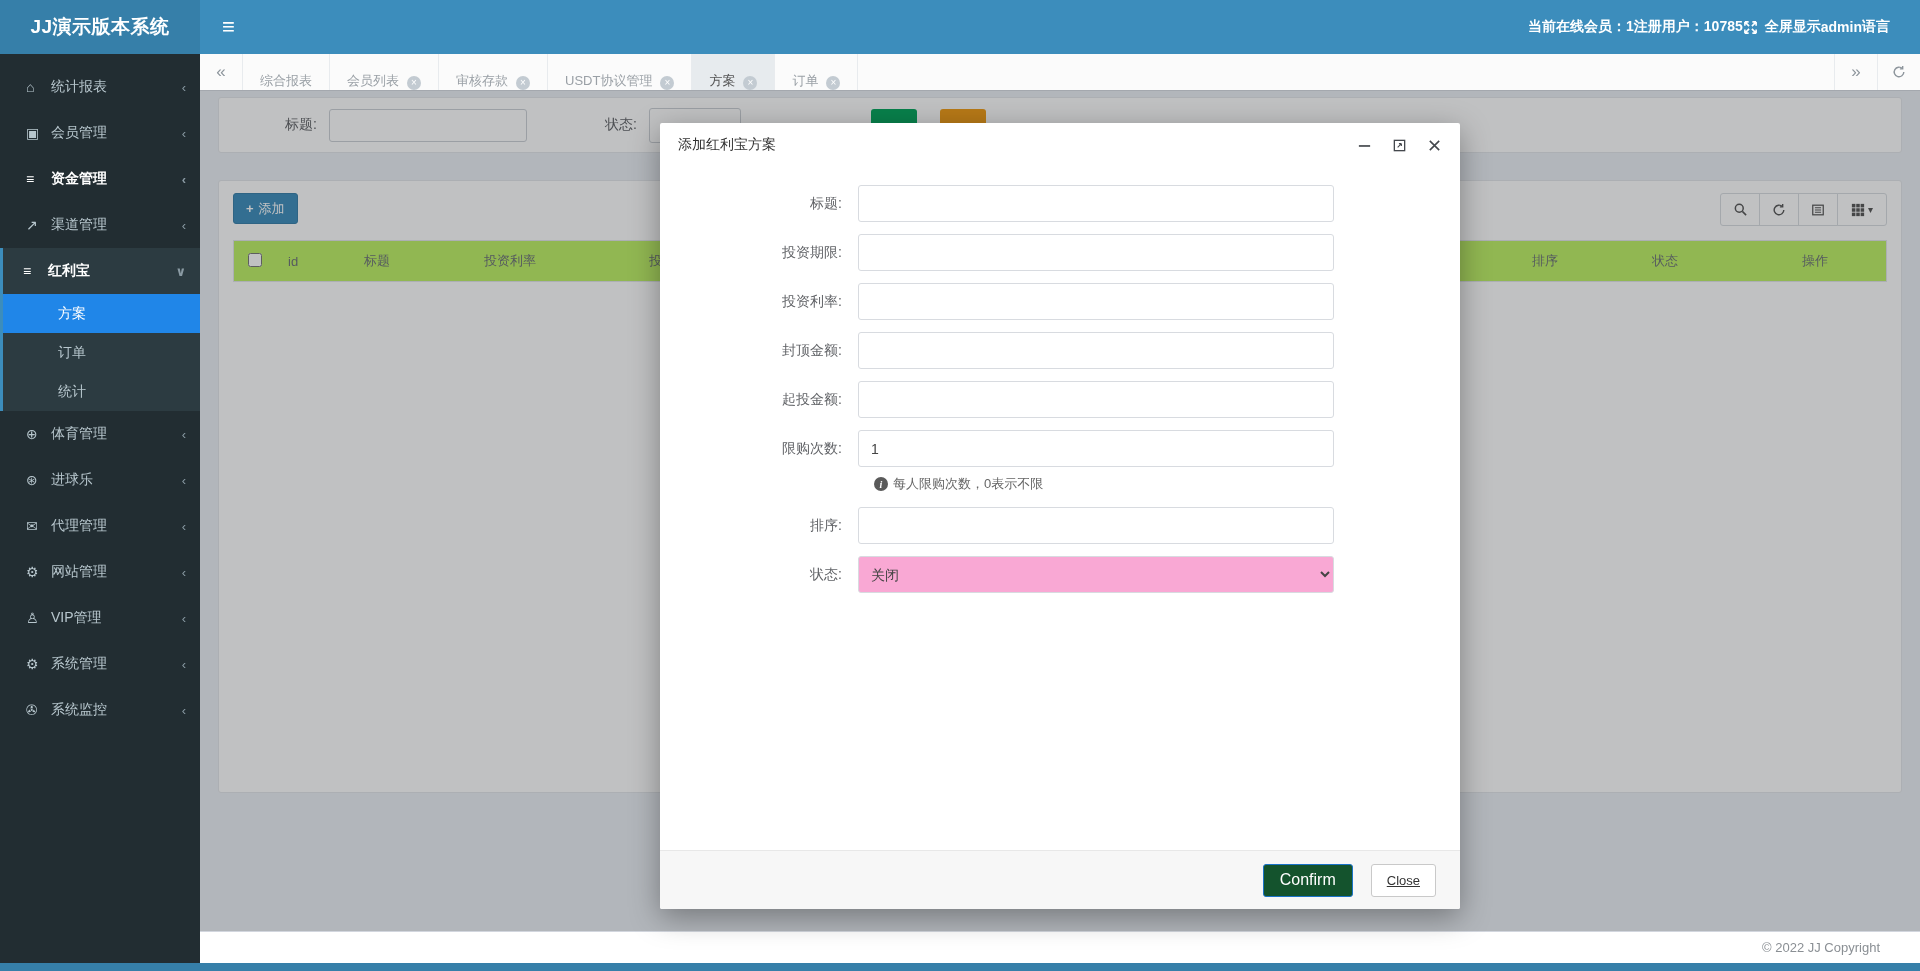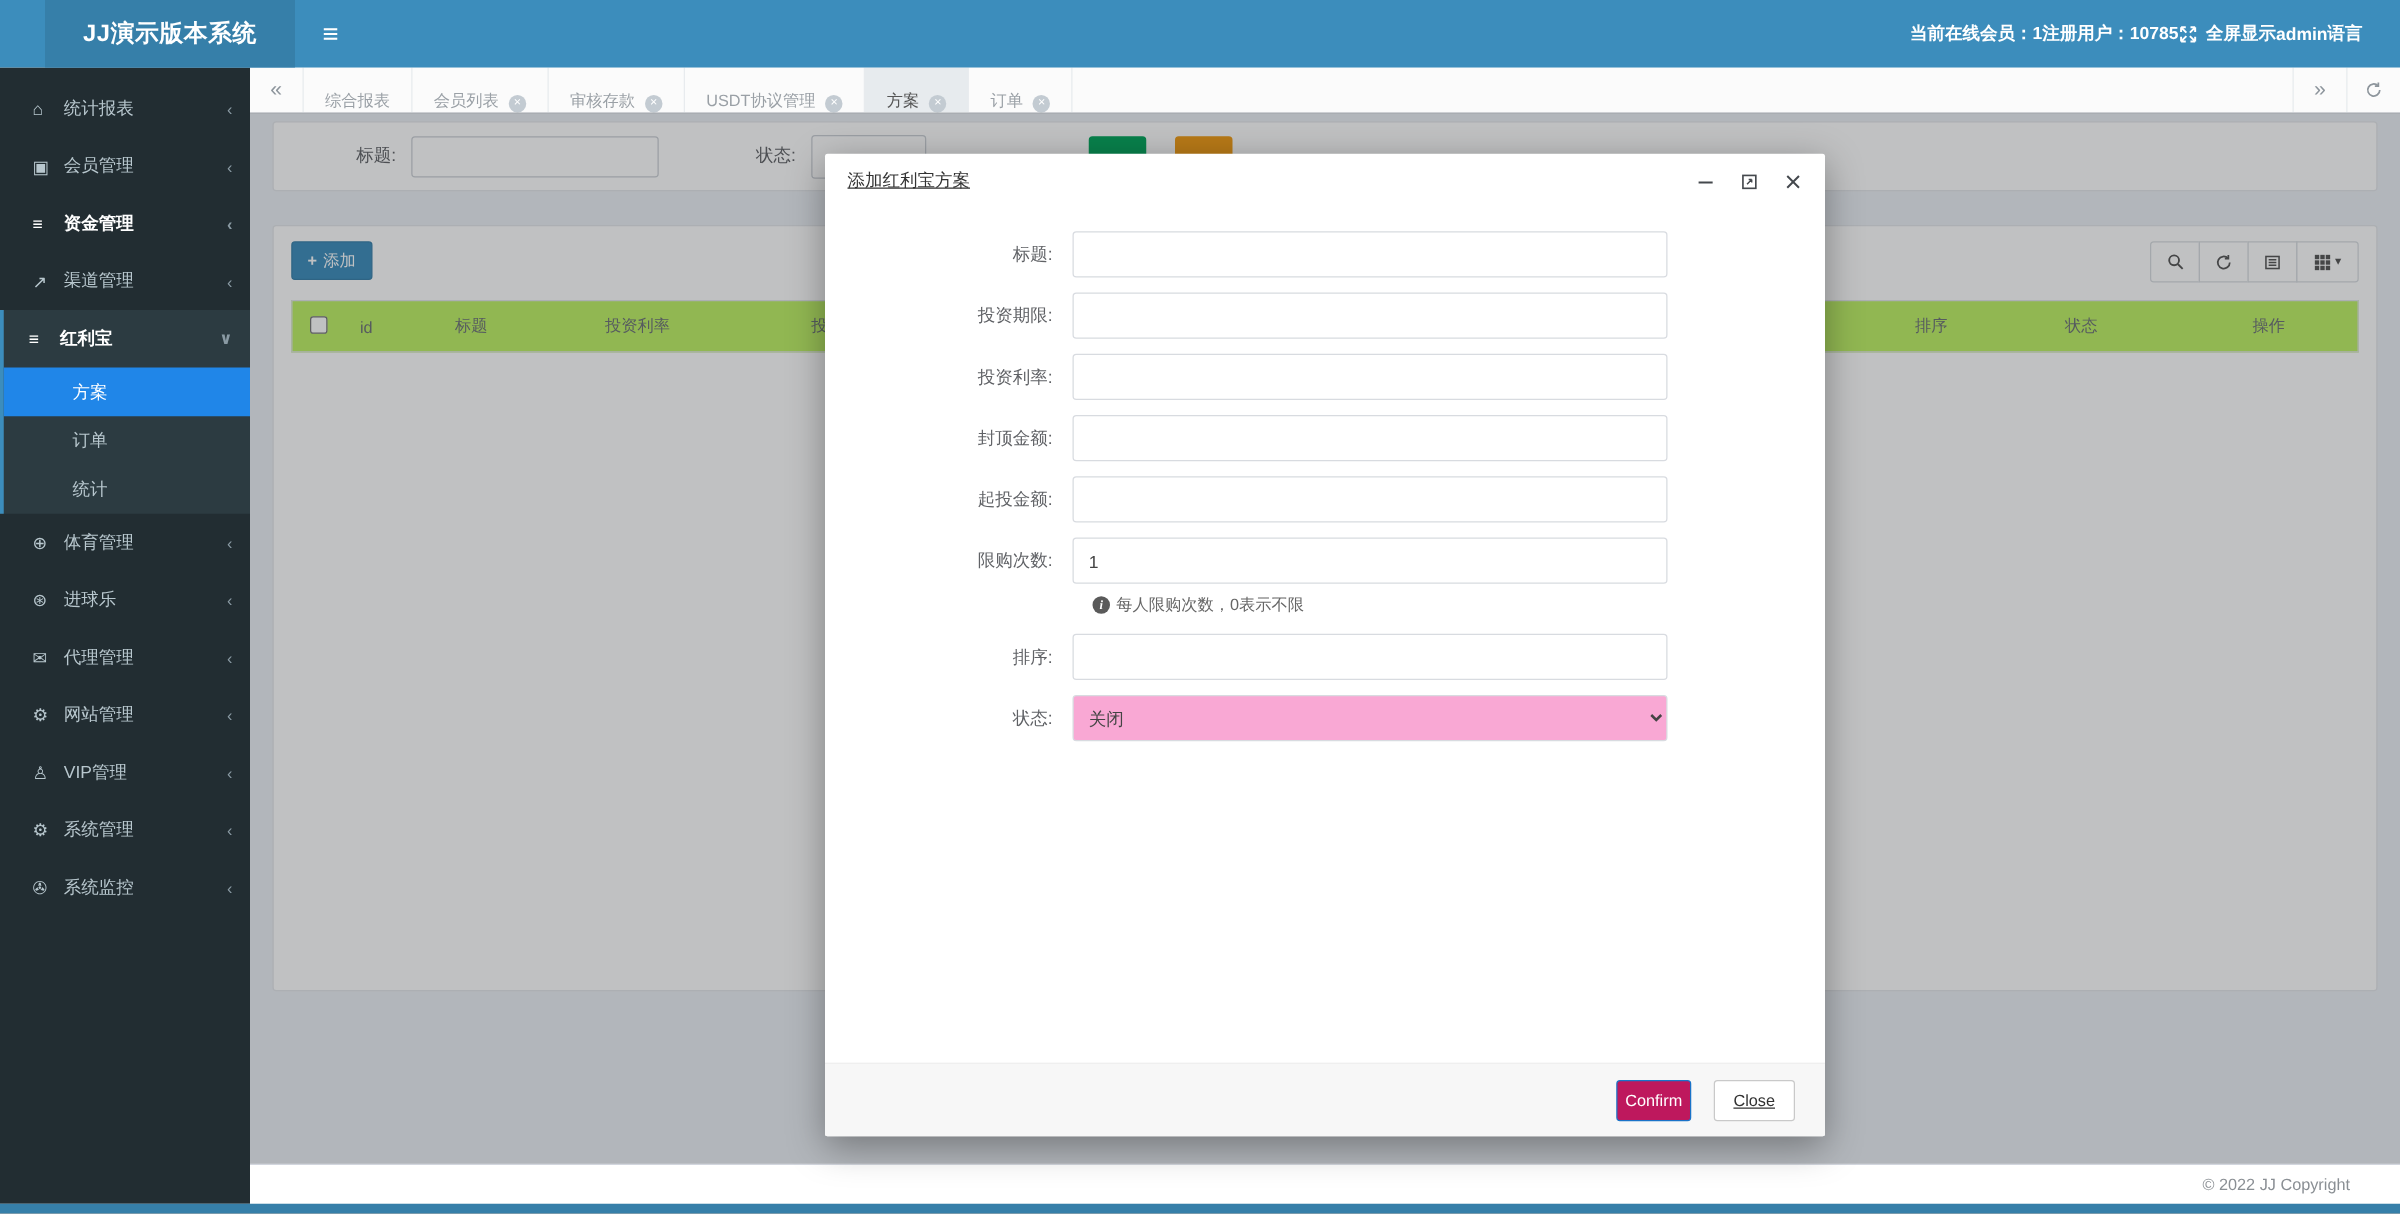--- a/index.html
+++ b/index.html
@@ -2,21 +2,21 @@
 <html><head>
 <meta charset="utf-8">
 <style>
   html,body{margin:0;padding:0;background:#555;}
   .app{position:relative;width:1920px;height:971px;overflow:hidden;background:#ecf0f5;
        font-family:"Liberation Sans","DejaVu Sans",sans-serif;font-size:14px;color:#333;}
 
   
   .topbar{position:absolute;top:0;left:0;right:0;height:54px;background:#3c8dbc;display:flex;z-index:30;}
   .logo{width:200px;background:#367fa9;color:#fff;font-size:19px;font-weight:bold;
-        display:flex;align-items:center;justify-content:center;letter-spacing:.5px;margin-left:36px;}
+        display:flex;align-items:center;justify-content:center;letter-spacing:.5px;}
   .topnav{flex:1;display:flex;align-items:center;color:#fff;}
   .hamburger{padding:0 22px;font-size:22px;line-height:54px;cursor:pointer;color:#fff;}
   .top-right{margin-left:auto;display:flex;align-items:center;padding-right:30px;font-weight:bold;font-size:14px;}
   .top-right .titem{display:flex;align-items:center;gap:7px;cursor:pointer;white-space:nowrap;}
   .ticon{display:inline-flex;width:15px;height:15px;}
 
   
   .sidebar{position:absolute;top:54px;left:0;width:200px;bottom:8px;background:#222d32;color:#b8c7ce;z-index:20;}
   .side-menu{padding-top:10px;}
   .side-group{border-left:3px solid transparent;}
@@ -71,36 +71,36 @@
   .page-footer{position:absolute;left:200px;right:0;bottom:8px;height:32px;background:#fff;border-top:1px solid #d2d6de;
           display:flex;align-items:center;justify-content:flex-end;padding-right:40px;color:#8a8f94;font-size:13px;box-sizing:border-box;z-index:20;}
   .bottomstrip{position:absolute;left:0;right:0;bottom:0;height:8px;background:#367fa9;z-index:25;}
 
   
   .dim{position:absolute;top:90px;left:200px;right:0;bottom:40px;background:rgba(30,33,36,.28);z-index:40;}
 
   
   .modal{position:absolute;left:660px;top:123px;width:800px;height:786px;background:#fff;z-index:60;
          border-radius:2px;box-shadow:0 8px 30px rgba(0,0,0,.35);display:flex;flex-direction:column;box-sizing:border-box;}
-  .modal-head{height:44px;flex:none;display:flex;align-items:center;padding:0 18px;font-size:14px;color:#333;text-decoration:underline;}
+  .modal-head{height:44px;flex:none;display:flex;align-items:center;padding:0 18px;font-size:14px;color:#333;}
   .modal-controls{margin-left:auto;display:flex;align-items:center;gap:19px;color:#44484d;}
   .mc{cursor:pointer;display:inline-flex;align-items:center;justify-content:center;width:16px;height:16px;font-size:16px;}
   .modal-body{flex:1;padding-top:18px;overflow:hidden;}
   .m-row{display:flex;align-items:center;margin-bottom:12px;}
   .m-label{flex:0 0 198px;text-align:right;padding-right:16px;color:#606266;box-sizing:border-box;}
   .m-input{width:476px;height:37px;border:1px solid #d8dbe0;border-radius:3px;box-sizing:border-box;
            padding:0 12px;font-size:14px;color:#444;}
   .m-select{width:476px;height:37px;border:1px solid #d8dbe0;border-radius:3px;background:#f9a8d4;
             font-size:14px;color:#444;padding:0 8px;}
   .m-hint{margin:-4px 0 14px 214px;color:#666;font-size:13px;display:flex;align-items:center;gap:5px;}
   .info-dot{width:14px;height:14px;border-radius:50%;background:#5a5a5a;color:#fff;font-size:10px;font-style:italic;
             font-weight:bold;display:inline-flex;align-items:center;justify-content:center;font-family:"Liberation Serif",serif;}
   .modal-foot{flex:none;height:58px;border-top:1px solid #e8e8e8;background:#f7f7f7;display:flex;align-items:center;
               justify-content:flex-end;gap:18px;padding-right:24px;border-radius:0 0 2px 2px;}
-  .btn-confirm{background:#be185d;color:#fff;border:1px solid #1a73c8;height:33px;padding:0 6px;border-radius:3px;font-size:13px;cursor:pointer;}
+  .btn-confirm{background:#14532d;color:#fff;border:1px solid #1a73c8;height:33px;padding:0 16px;border-radius:3px;font-size:16px;cursor:pointer;}
   .btn-close{background:#fff;color:#333;border:1px solid #c9c9c9;height:33px;padding:0 15px;border-radius:3px;font-size:13px;cursor:pointer;text-decoration:underline;}
   svg{display:block;}
 </style>
 </head>
 <body>
 
 <div class="app">
 
   <div class="topbar">
     <div class="logo">JJ演示版本系统</div>

